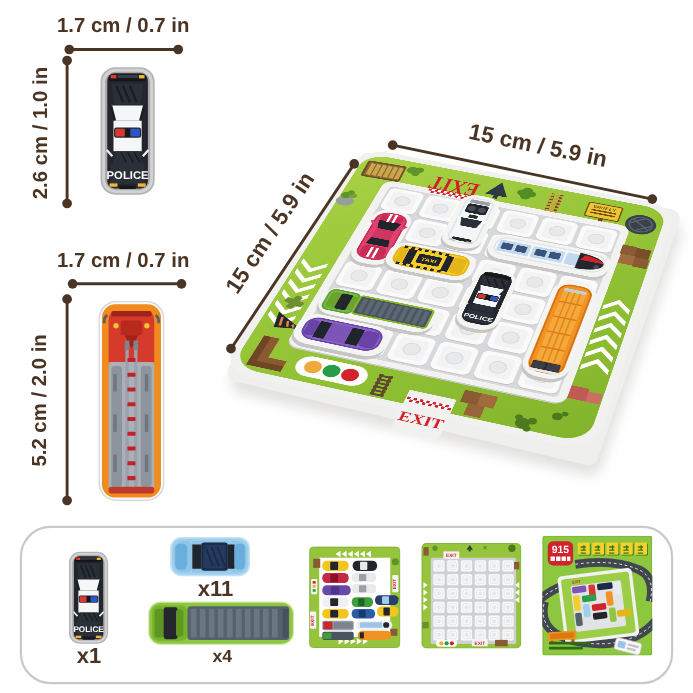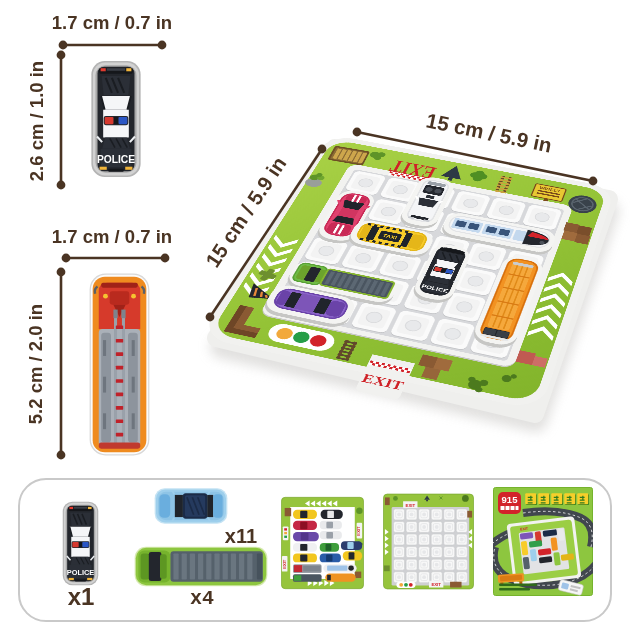--- a/index.html
+++ b/index.html
@@ -722,39 +722,39 @@
 <path d="M23 160 L13 149 M77 160 L87 149" stroke="#eceff2" stroke-width="4"></path>
 <rect x="20" y="173" width="60" height="36" fill="#2b2f37"></rect>
 <text x="50" y="200" text-anchor="middle" font-family="Liberation Sans, sans-serif" font-weight="bold" font-size="20" fill="#ffffff">POLICE</text>
 <rect x="18" y="208" width="14" height="6" fill="#f2b53a"></rect>
           <rect x="68" y="208" width="14" height="6" fill="#f2b53a"></rect>
 <rect x="35" y="212" width="30" height="6" rx="2" fill="#15171b"></rect>
 </g>
       </svg>
     </div>
 
-<div style="position:absolute;left:81px;top:597px;transform:translate(-50%,-50%);font-family:'Liberation Sans',sans-serif;font-weight:bold;font-size:24px;color:#4a3423;white-space:nowrap;">x1</div>
+<div style="position:absolute;left:81px;top:597px;transform:translate(-50%,-50%);font-family:'Liberation Sans',sans-serif;font-weight:bold;font-size:20px;color:#4a3423;white-space:nowrap;">x1</div>
 
 <div class="abs" style="left:154px;top:487px;">
       <svg width="74" height="38" viewBox="0 0 220 110" style="display:block">
 <rect x="2" y="2" width="216" height="106" rx="30" fill="#c3e2f3"></rect>
 <rect x="6" y="6" width="208" height="98" rx="27" fill="#9ecfec"></rect>
 <rect x="12" y="13" width="196" height="84" rx="24" fill="#8ec4e6"></rect>
 <rect x="16" y="20" width="32" height="70" rx="13" fill="#6aaede"></rect>
 <path d="M62 22 L86 22 L86 88 L62 88 Z" fill="#20242b"></path>
 <rect x="86" y="17" width="72" height="76" rx="8" fill="#1b2b47"></rect>
 <rect x="92" y="23" width="60" height="64" rx="5" fill="#253a5e"></rect>
 <path d="M98 29 L118 81 M114 29 L134 81 M130 29 L150 81" stroke="#1b2b47" stroke-width="5"></path>
 <path d="M158 22 L176 22 L176 88 L158 88 Z" fill="#20242b"></path>
 <rect x="176" y="20" width="28" height="70" rx="11" fill="#6aaede"></rect>
 <path d="M60 20 L54 8 M60 90 L54 102 M160 20 L168 8 M160 90 L168 102" stroke="#9ecfec" stroke-width="6"></path>
 </svg>
     </div>
 
-<div style="position:absolute;left:196px;top:536px;transform:translate(-50%,-50%);font-family:'Liberation Sans',sans-serif;font-weight:bold;font-size:20px;color:#4a3423;white-space:nowrap;margin-left:45px;">x11</div>
+<div style="position:absolute;left:196px;top:536px;transform:translate(-50%,-50%);font-family:'Liberation Sans',sans-serif;font-weight:bold;font-size:20px;color:#4a3423;white-space:nowrap;">x11</div>
 
 <div class="abs" style="left:132px;top:546px;">
       <svg width="138" height="41" viewBox="0 0 360 110" style="display:block">
 <rect x="2" y="2" width="356" height="106" rx="30" fill="#d6e9b0"></rect>
 <rect x="5" y="5" width="350" height="100" rx="28" fill="#8dc63f"></rect>
 <rect x="12" y="12" width="86" height="86" rx="16" fill="#76b32d"></rect>
 <rect x="18" y="20" width="24" height="70" rx="8" fill="#5d9722"></rect>
 <rect x="40" y="16" width="34" height="78" rx="6" fill="#23262d"></rect>
 <rect x="70" y="22" width="18" height="66" rx="6" fill="#5d9722"></rect>
 <rect x="98" y="14" width="248" height="82" rx="8" fill="#55616b"></rect>
@@ -765,21 +765,21 @@
         <rect x="194" y="20" width="14" height="70" rx="2" fill="#6a7680"></rect>
         <rect x="216" y="20" width="14" height="70" rx="2" fill="#6a7680"></rect>
         <rect x="238" y="20" width="14" height="70" rx="2" fill="#6a7680"></rect>
         <rect x="260" y="20" width="14" height="70" rx="2" fill="#6a7680"></rect>
         <rect x="282" y="20" width="14" height="70" rx="2" fill="#6a7680"></rect>
         <rect x="304" y="20" width="14" height="70" rx="2" fill="#6a7680"></rect>
 <rect x="330" y="20" width="14" height="70" rx="3" fill="#46525c"></rect>
 </svg>
     </div>
 
-<div style="position:absolute;left:202px;top:598px;transform:translate(-50%,-50%);font-family:Liberation Mono, monospace;font-weight:bold;font-size:20px;color:#4a3423;white-space:nowrap;">x4</div>
+<div style="position:absolute;left:202px;top:598px;transform:translate(-50%,-50%);font-family:Liberation Sans, sans-serif;font-weight:bold;font-size:16px;color:#4a3423;white-space:nowrap;">x4</div>
 
 <div class="abs" style="left:281px;top:496px;">
       <svg width="83" height="94" viewBox="0 0 180 200" style="display:block">
 <rect x="1" y="1" width="178" height="198" rx="8" fill="#96c43c" stroke="#79a82e" stroke-width="1.5"></rect>
 <rect x="20" y="22" width="140" height="156" fill="#ffffff"></rect>
 <g fill="#ffffff">
           <path d="M122 8 L112 14.5 L122 21 Z M110 8 L100 14.5 L110 21 Z M98 8 L88 14.5 L98 21 Z M86 8 L76 14.5 L86 21 Z M74 8 L64 14.5 L74 21 Z M62 8 L52 14.5 L62 21 Z"></path>
         </g>
 <g fill="#ffffff">
           <path d="M58 180 L68 186.5 L58 193 Z M70 180 L80 186.5 L70 193 Z M82 180 L92 186.5 L82 193 Z M94 180 L104 186.5 L94 193 Z M106 180 L116 186.5 L106 193 Z"></path>

